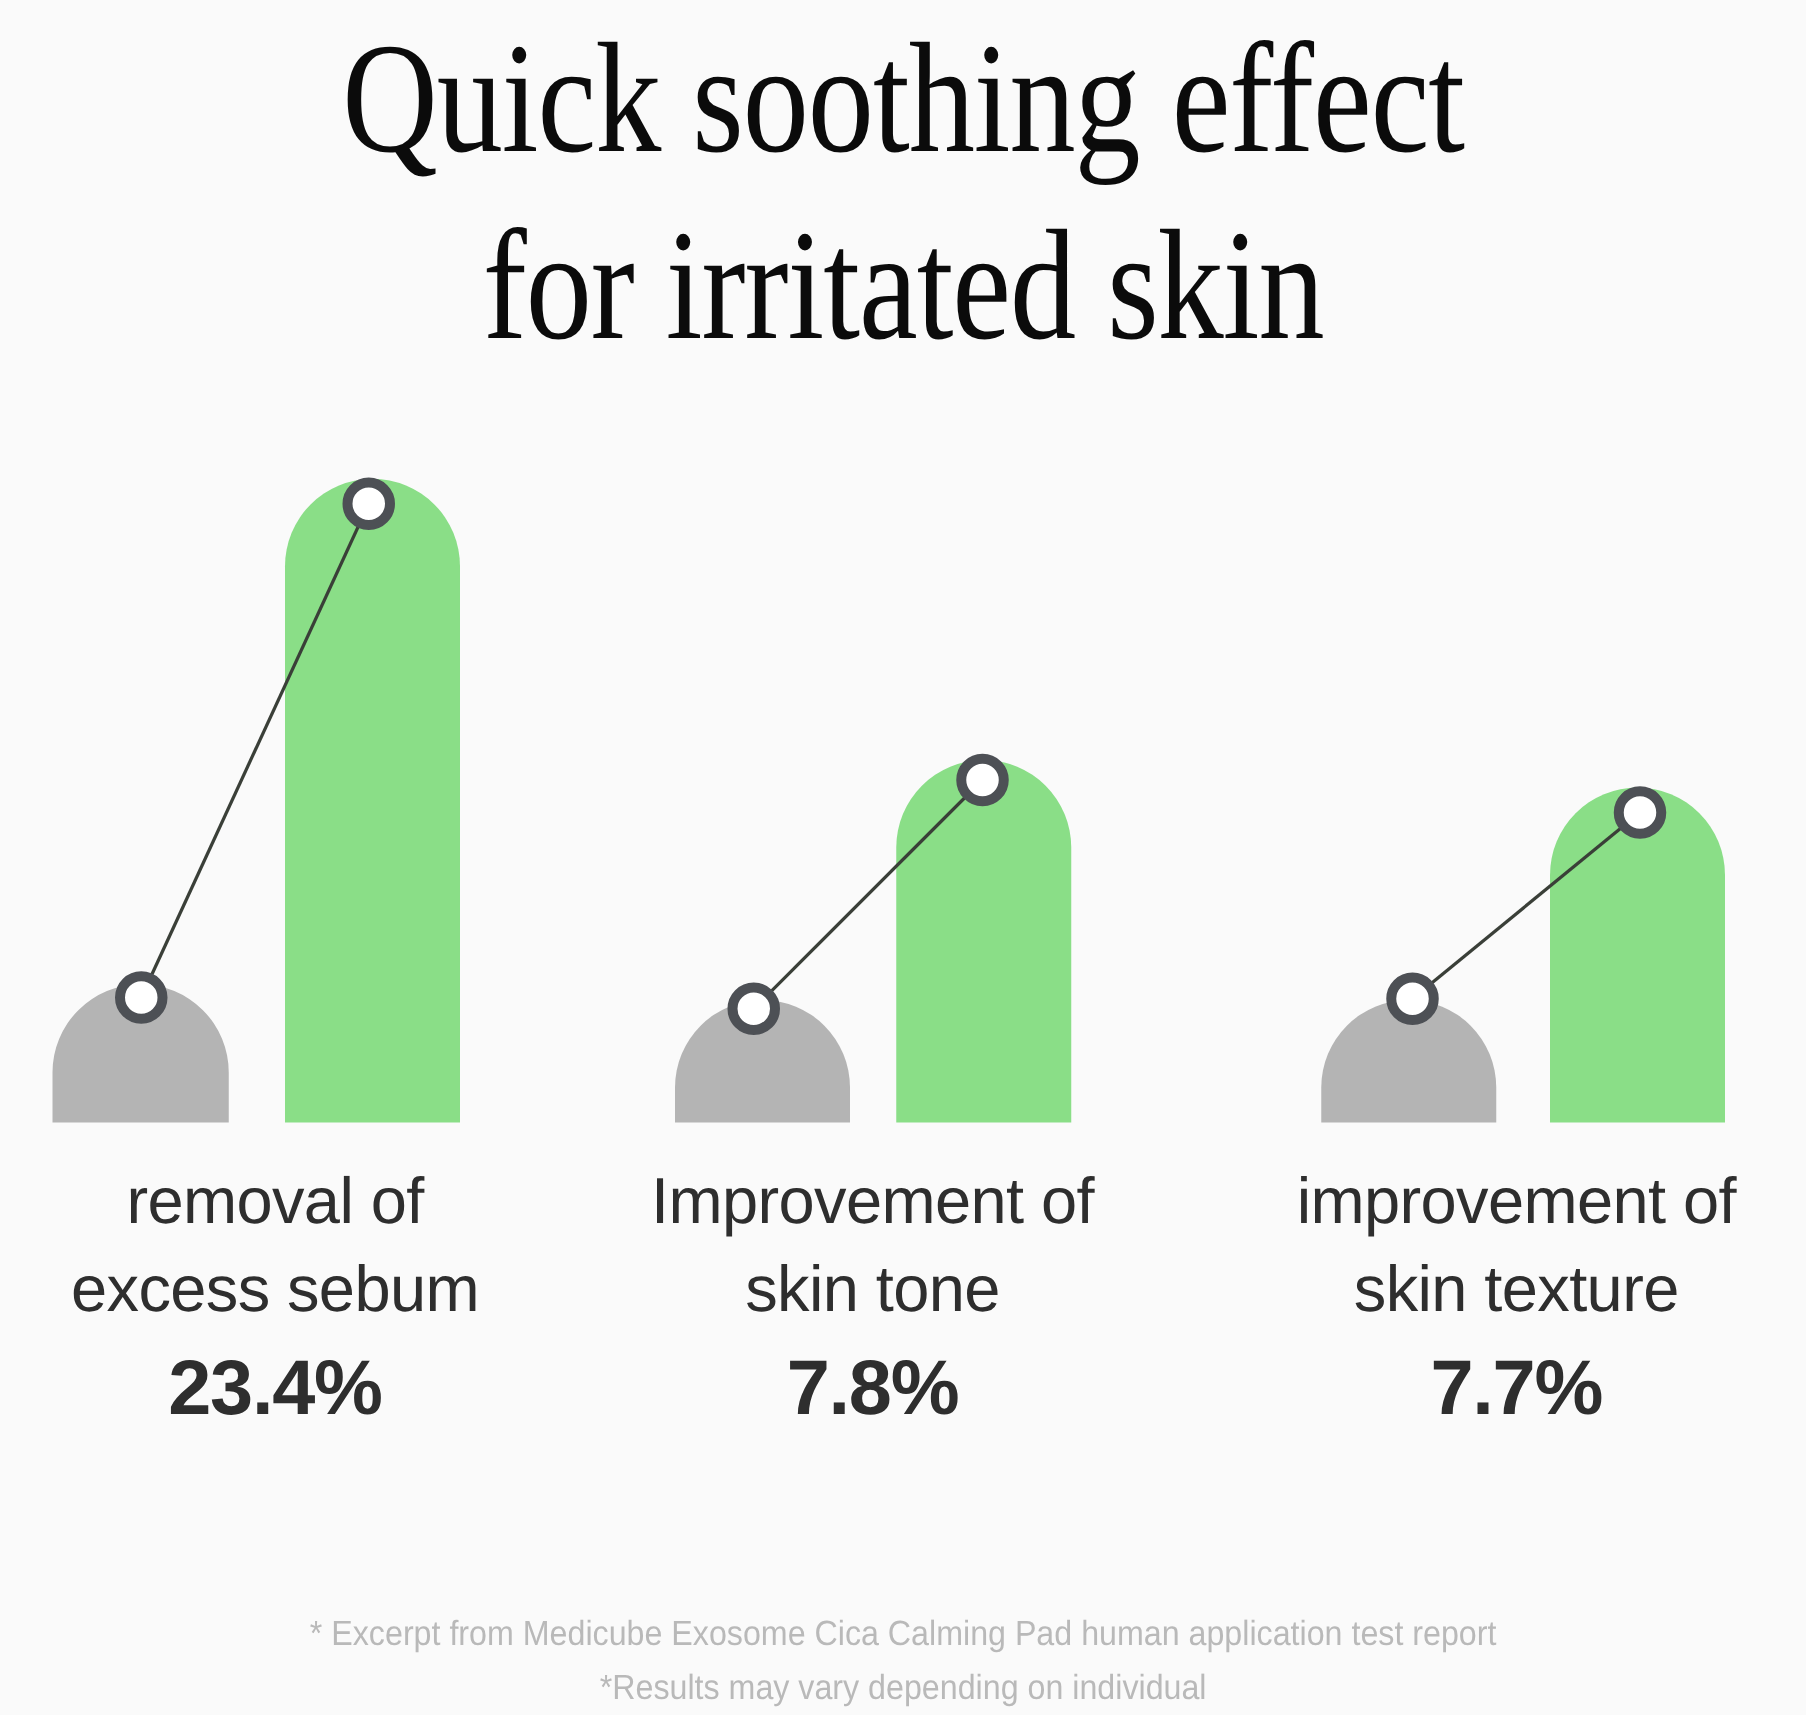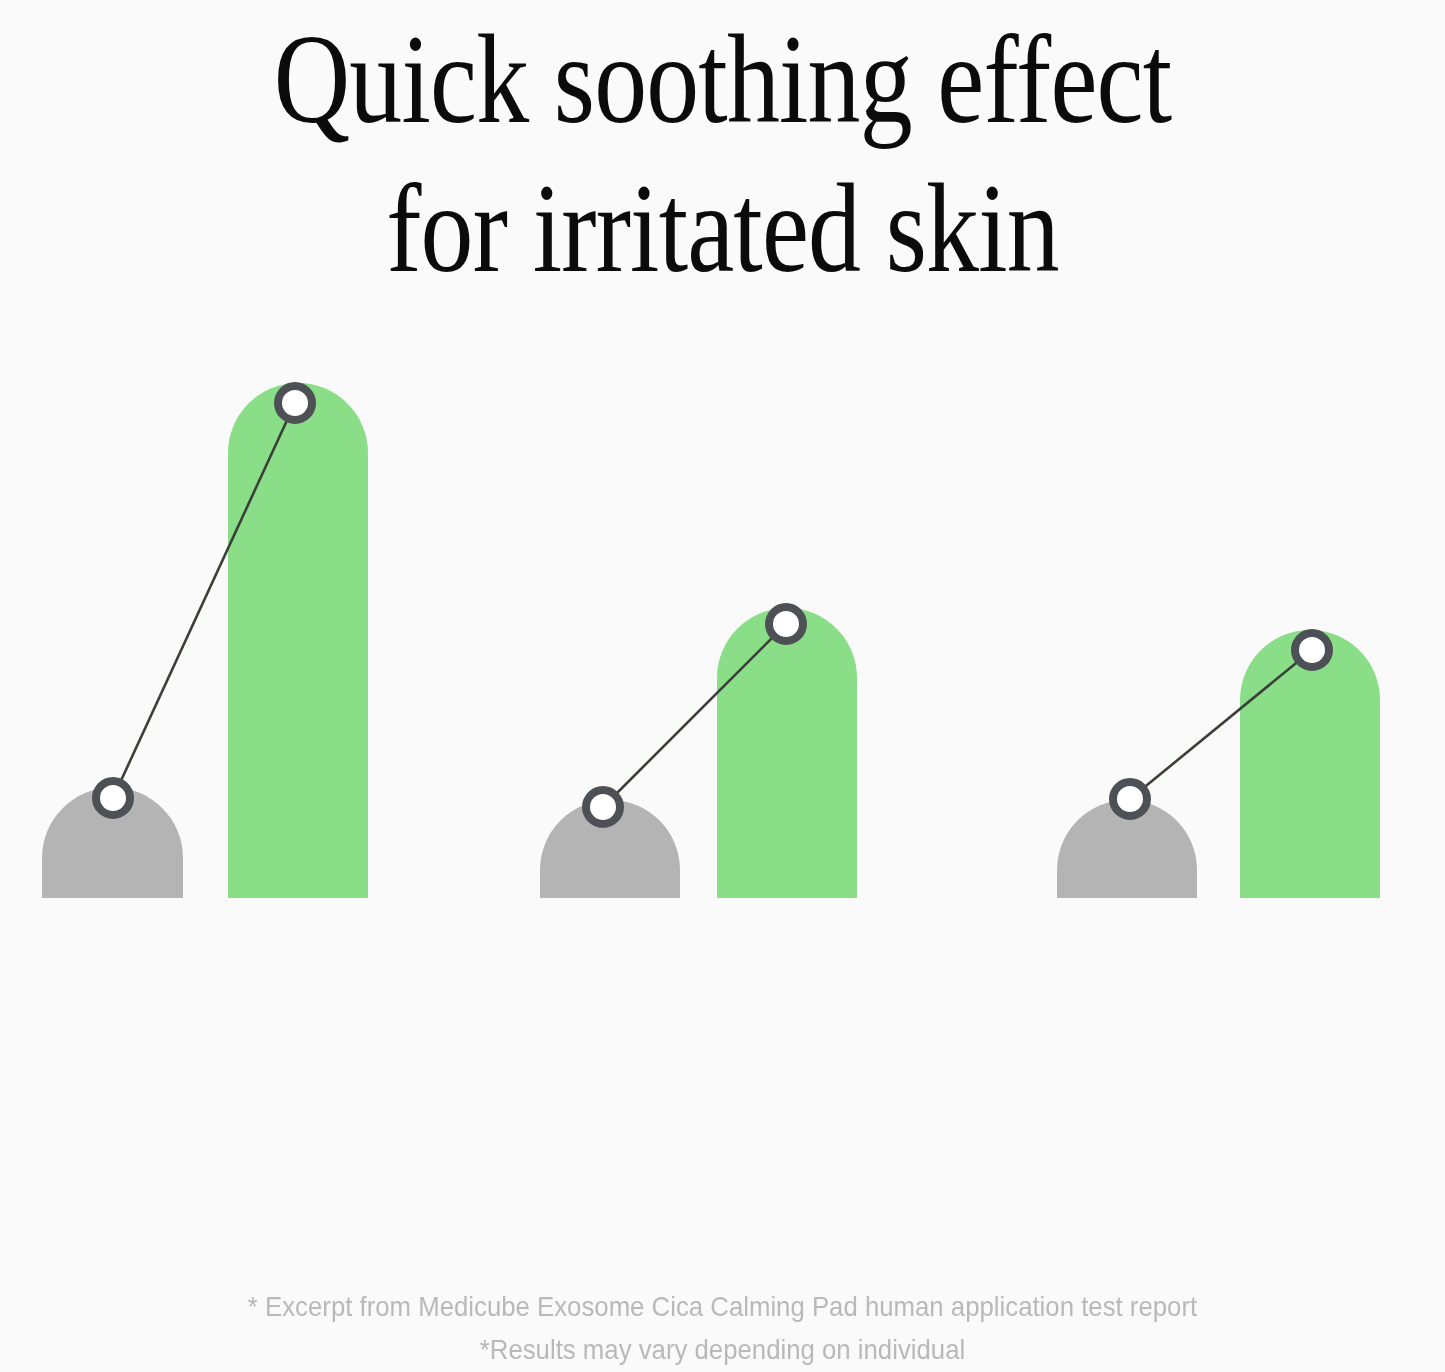--- a/index.html
+++ b/index.html
@@ -135,19 +135,39 @@
 
       <path d="M1057,558 L1057,530 A70,70 0 0 1 1197,530 L1197,558 Z" fill="#B4B4B4"></path>
 
       <path d="M1240,558 L1240,360 A70,70 0 0 1 1380,360 L1380,558 Z" fill="#8ADE87"></path>
       <line x1="1130" y1="459" x2="1312" y2="310" stroke="#3A3F38" stroke-width="2.6"></line>
       <circle cx="1130" cy="459" r="17" fill="#FFFFFF" stroke="#4D5055" stroke-width="8"></circle>
       <circle cx="1312" cy="310" r="17" fill="#FFFFFF" stroke="#4D5055" stroke-width="8"></circle>
     </svg>
   </div>
 
+  <div class="captions">
+
+    <div class="cap cap-1">
+      <div class="cap-label">removal of</div>
+      <div class="cap-label">excess sebum</div>
+      <div class="cap-value">23.4%</div>
+    </div>
+
+    <div class="cap cap-2">
+      <div class="cap-label">Improvement of</div>
+      <div class="cap-label">skin tone</div>
+      <div class="cap-value">7.8%</div>
+    </div>
+
+    <div class="cap cap-3">
+      <div class="cap-label">improvement of</div>
+      <div class="cap-label">skin texture</div>
+      <div class="cap-value">7.7%</div>
+    </div>
+  </div>
 
   <div class="footnote">
     <span>* Excerpt from Medicube Exosome Cica Calming Pad human application test report</span>
     <span>*Results may vary depending on individual</span>
   </div>
 
 </div>
 
 </body></html>

